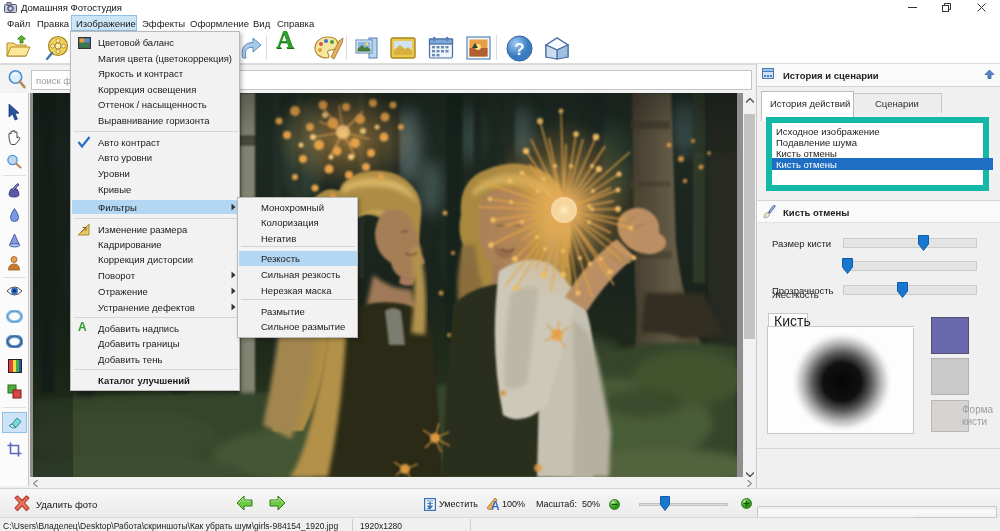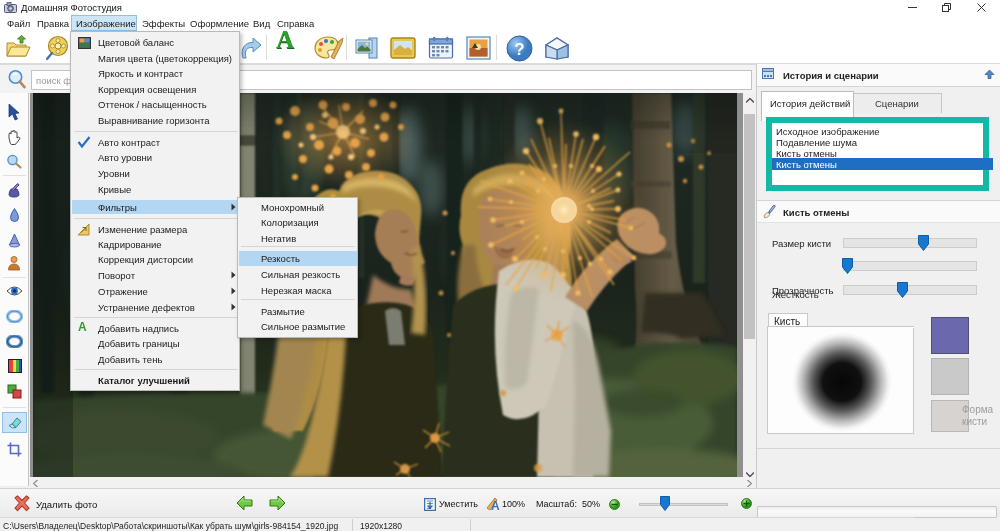--- a/index.html
+++ b/index.html
@@ -636,21 +636,21 @@
   <svg class="abs" style="left:85px;top:194px" width="11" height="16" viewBox="0 0 11 16">
       <path d="M0.5 0.5 L10.5 0.5 L10.5 9 L5.5 15.5 L0.5 9 Z" fill="#1878d0" stroke="#0f5ca8"></path>
     </svg>
   <div class="abs" style="left:15px;top:220px;color:#222;">Прозрачность</div>
   <div class="abs" style="left:86px;top:221px;width:134px;height:10px;background:#e4e4e4;border:1px solid #cccccc;"></div>
   <svg class="abs" style="left:140px;top:218px" width="11" height="16" viewBox="0 0 11 16">
       <path d="M0.5 0.5 L10.5 0.5 L10.5 9 L5.5 15.5 L0.5 9 Z" fill="#1878d0" stroke="#0f5ca8"></path>
     </svg>
 
   <div class="abs" style="left:11px;top:249px;width:40px;height:14px;background:#fdfdfd;border:1px solid #c8c8c8;border-bottom:none;">
-    <div class="abs" style="left:5px;top:1px;font-size:10px;color:#222;">Кисть</div>
+    <div class="abs" style="left:5px;top:1px;font-size:14px;color:#222;">Кисть</div>
   </div>
   <div class="abs" style="left:10px;top:262px;width:147px;height:108px;background:#fdfdfd;border:1px solid #c8c8c8;">
     <div class="abs" style="left:20px;top:0px;width:126px;height:1px;background:#fdfdfd;"></div>
     <svg class="abs" style="left:0;top:0" width="145" height="106" viewBox="0 0 145 106">
       <defs>
           <radialGradient id="blob" cx="0.5" cy="0.5" r="0.5">
         <stop offset="0" stop-color="#060606"></stop>
             <stop offset="0.38" stop-color="#101010"></stop>
         <stop offset="0.58" stop-color="#5a5a5a"></stop>
             <stop offset="0.78" stop-color="#b8b8b8"></stop>

